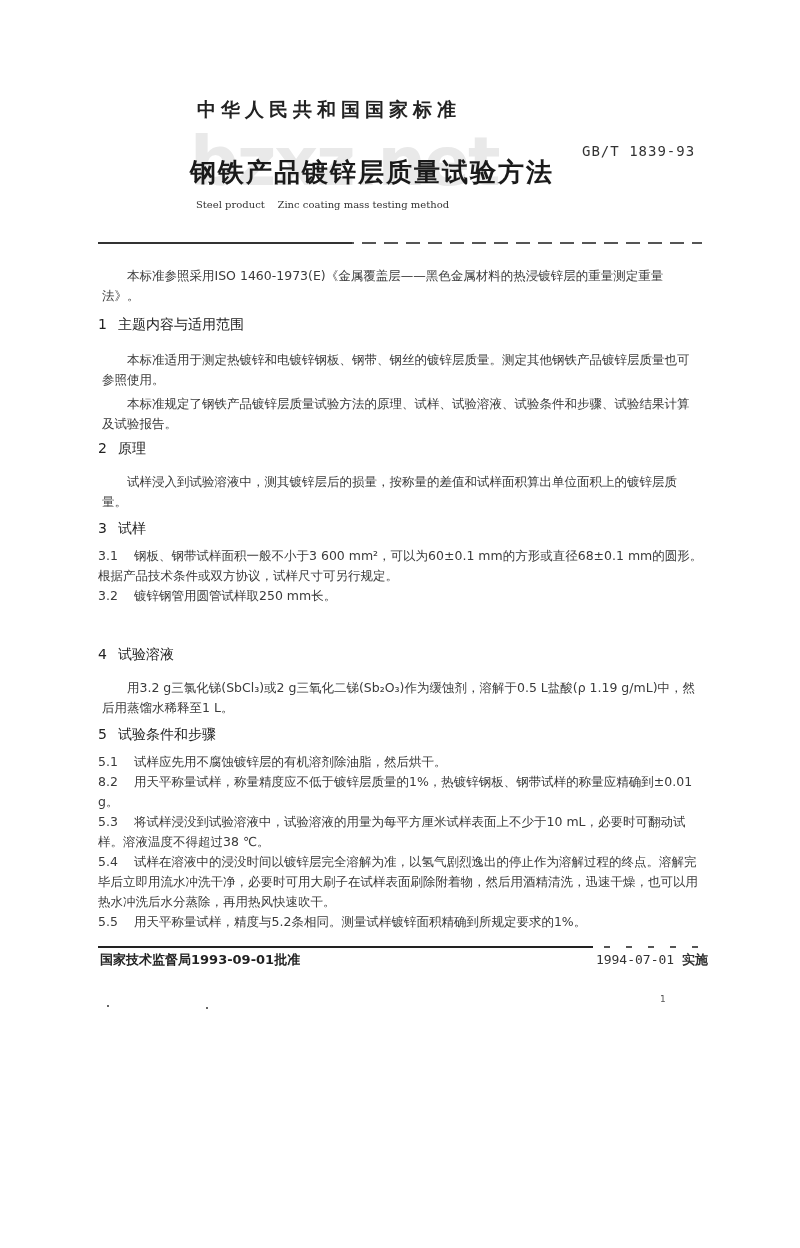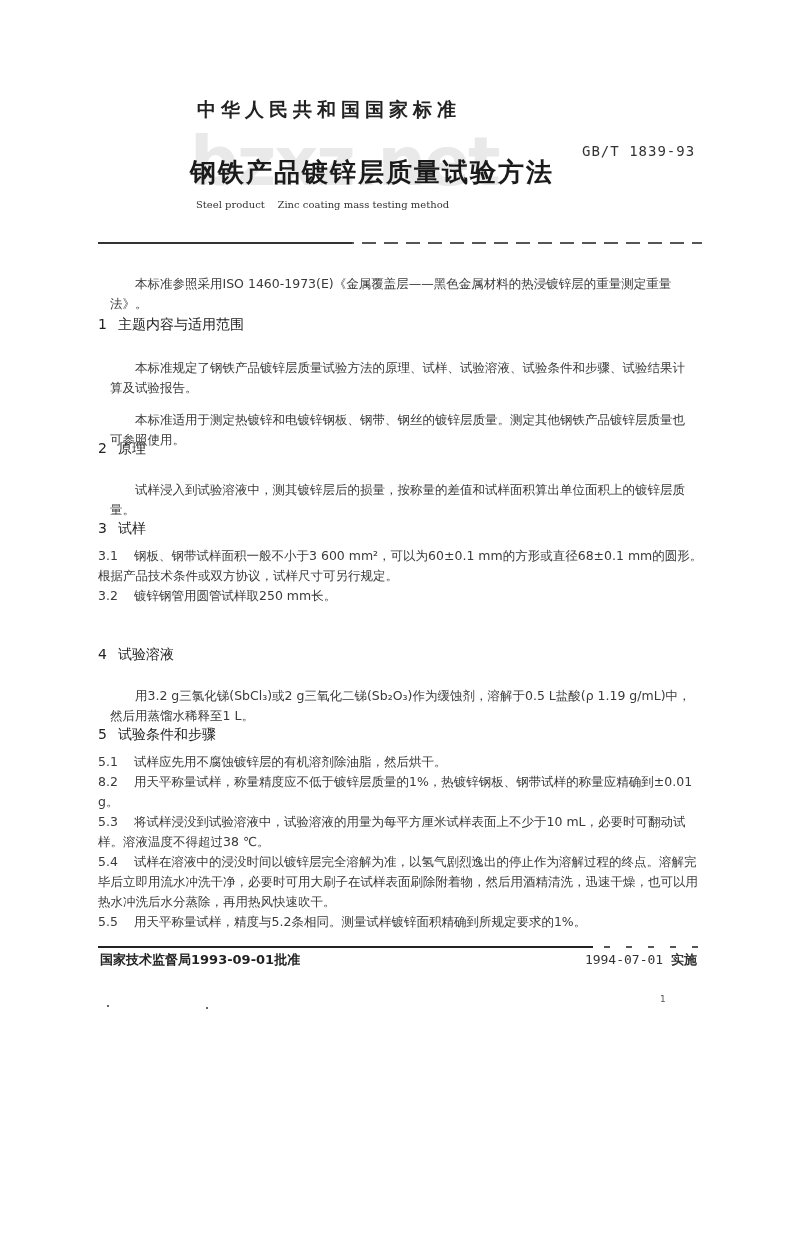--- a/index.html
+++ b/index.html
@@ -33,37 +33,37 @@
   }
   .rule-top {
     position: absolute; left: 98px; top: 242px; width: 604px; height: 2px;
     background: linear-gradient(to right, #333 0, #333 42%, transparent 42%),
                 repeating-linear-gradient(to right, #555 0 14px, transparent 14px 22px);
   }
   .body-text {
     position: absolute; left: 98px; width: 606px; font-size: 12.5px;
     line-height: 20px; color: #3a3a3a;
   }
-  .para { text-indent: 25px; margin: 12px; }
+  .para { text-indent: 25px; margin: 4px; }
   .heading {
     position: absolute; left: 98px; font-size: 14px; font-weight: normal; color: #222;
   }
   .heading .num { display: inline-block; width: 20px; }
   .clause { margin: 0; }
   .clause .num { display: inline-block; width: 36px; }
   .rule-bottom {
     position: absolute; left: 98px; top: 946px; width: 604px; height: 2px;
     background: linear-gradient(to right, #222 0, #222 82%, transparent 82%),
                 repeating-linear-gradient(to right, #555 0 6px, transparent 6px 22px);
   }
   .approved {
     position: absolute; left: 100px; top: 951px; font-size: 13px; font-weight: bold; color: #222;
   }
   .effective {
-    position: absolute; right: 103px; top: 951px; font-size: 13px; color: #333;
+    position: absolute; right: 92px; top: 951px; font-size: 13px; color: #333;
     font-family: "DejaVu Sans Mono", monospace;
   }
   .effective b { font-family: "DejaVu Sans", sans-serif; }
   .page-num {
     position: absolute; left: 660px; top: 994px; font-size: 9px; color: #555;
   }
   .speck { position: absolute; width: 2px; height: 2px; background: #666; }
 </style>
 </head>
 <body>
@@ -80,22 +80,22 @@
   <div class="rule-top"></div>
 
   <div class="body-text" style="top:262px">
     <p class="para">本标准参照采用ISO 1460-1973(E)《金属覆盖层——黑色金属材料的热浸镀锌层的重量测定重量法》。</p>
   </div>
 
   <div class="heading" style="top:316px">
     <span class="num">1</span><span>主题内容与适用范围</span>
   </div>
   <div class="body-text" style="top:346px">
+    <p class="para">本标准适用于测定热镀锌和电镀锌钢板、钢带、钢丝的镀锌层质量。测定其他钢铁产品镀锌层质量也可参照使用。</p>
     <p class="para">本标准规定了钢铁产品镀锌层质量试验方法的原理、试样、试验溶液、试验条件和步骤、试验结果计算及试验报告。</p>
-    <p class="para">本标准适用于测定热镀锌和电镀锌钢板、钢带、钢丝的镀锌层质量。测定其他钢铁产品镀锌层质量也可参照使用。</p>
   </div>
 
   <div class="heading" style="top:440px">
     <span class="num">2</span><span>原理</span>
   </div>
   <div class="body-text" style="top:468px">
     <p class="para">试样浸入到试验溶液中，测其镀锌层后的损量，按称量的差值和试样面积算出单位面积上的镀锌层质量。</p>
   </div>
 
   <div class="heading" style="top:520px">

